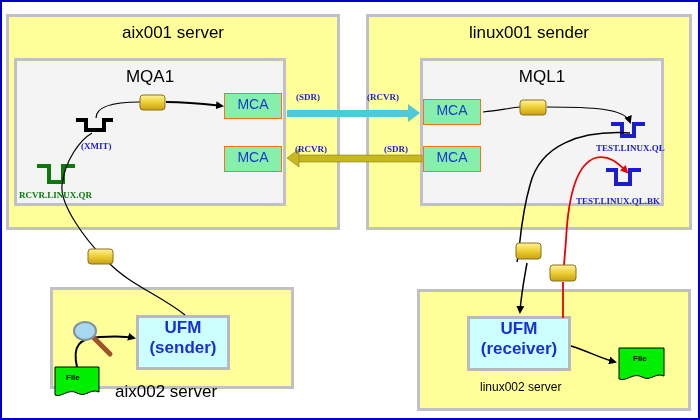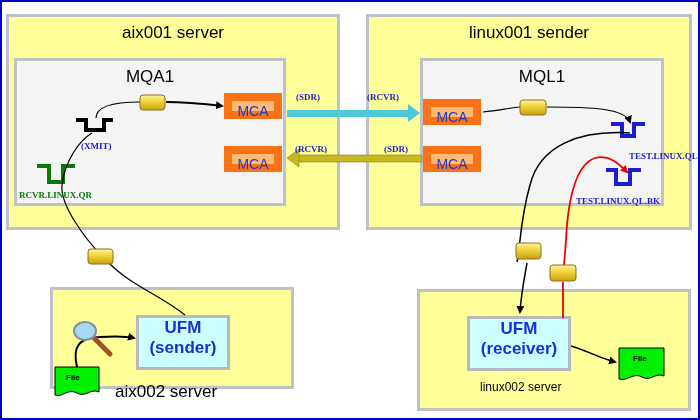--- a/index.html
+++ b/index.html
@@ -1,21 +1,21 @@
 <!DOCTYPE html>
 <html><head>
 <meta charset="utf-8">
 <style>
   html,body{margin:0;padding:0;}
   body{width:700px;height:420px;overflow:hidden;background:#fff;position:relative;font-family:"Liberation Sans",sans-serif;}
   #frame{position:absolute;left:0;top:0;width:696px;height:416px;border:2px solid #0000cc;background:#fff;}
   .server{position:absolute;background:#ffff99;border:3px solid #c0c0c8;box-sizing:border-box;}
   .qmgr{position:absolute;background:#f4f4f4;border:3px solid #c0c0c8;box-sizing:border-box;}
   .title{position:absolute;left:0;right:0;text-align:center;font-size:17px;color:#000;}
-  .mca{position:absolute;width:58px;height:26px;background:#fdba74;border:8px solid #f97316;box-sizing:border-box;color:#1a3acc;font-size:14px;text-align:center;line-height:20px;}
+  .mca{position:absolute;width:58px;height:26px;background:#86efac;border:1px solid #f97316;box-sizing:border-box;color:#1a3acc;font-size:14px;text-align:center;line-height:20px;}
   .ufm{position:absolute;background:#ccffff;border:3px solid #b8b8c0;box-sizing:border-box;color:#1b2fd6;font-weight:bold;font-size:17px;text-align:center;line-height:20px;}
   .lbl{position:absolute;font-family:"Liberation Serif",serif;font-weight:bold;font-size:9px;white-space:nowrap;}
   .blue{color:#1c1cd0;}
   .green{color:#0a7a0a;}
   svg{position:absolute;left:0;top:0;}
 </style>
 </head>
 <body>
 
 <div id="frame"></div>
@@ -135,17 +135,17 @@
   </g>
 </svg>
 
 <div class="lbl blue" style="left:296px;top:92px;">(SDR)</div>
 <div class="lbl blue" style="left:367px;top:92px;">(RCVR)</div>
 <div class="lbl blue" style="left:295px;top:144px;">(RCVR)</div>
 <div class="lbl blue" style="left:384px;top:144px;">(SDR)</div>
 
 <div class="lbl blue" style="left:81px;top:141px;">(XMIT)</div>
 <div class="lbl green" style="left:19px;top:190px;">RCVR.LINUX.QR</div>
-<div class="lbl blue" style="left:596px;top:151px;margin-left:33px;">TEST.LINUX.QL</div>
+<div class="lbl blue" style="left:596px;top:143px;">TEST.LINUX.QL</div>
 <div class="lbl blue" style="left:576px;top:196px;">TEST.LINUX.QL.BK</div>
 
 <div style="position:absolute;left:66px;top:373px;font-size:8px;font-weight:bold;">File</div>
 <div style="position:absolute;left:633px;top:354px;font-size:8px;font-weight:bold;">File</div>
 
 </body></html>

